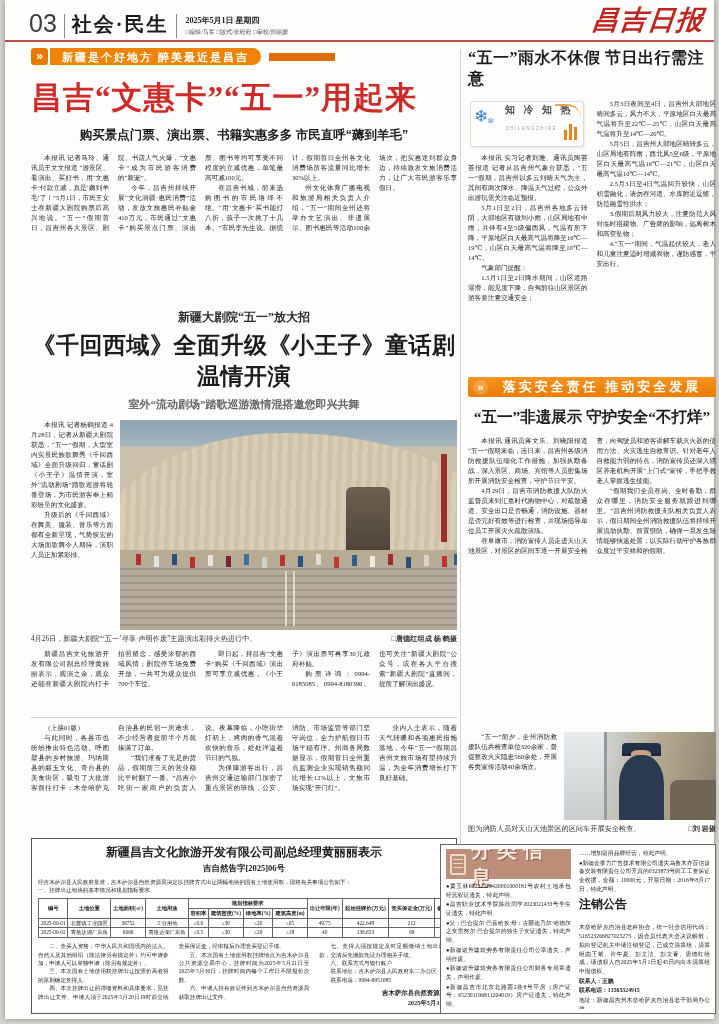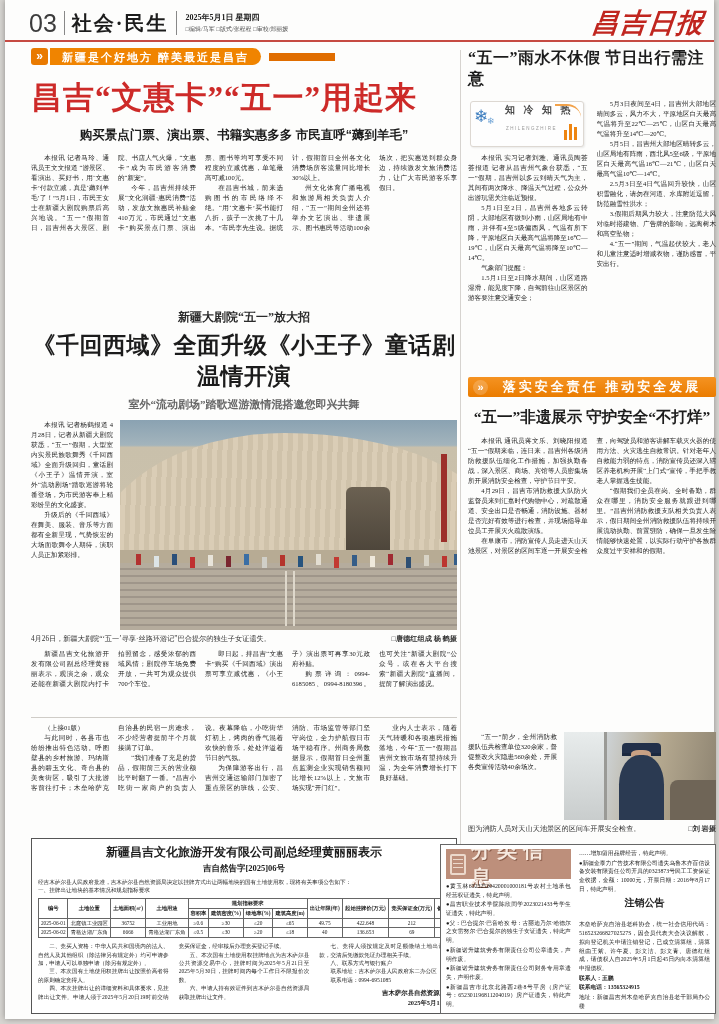--- a/index.html
+++ b/index.html
@@ -1,19 +1,19 @@
 <!DOCTYPE html>
 <html><head>
 <meta charset="utf-8">
 <style>
   html,body{margin:0;padding:0;}
   body{width:719px;height:1024px;background:#d7d5d1;font-family:"Liberation Serif","DejaVu Serif",serif;color:#1c1c1c;position:relative;overflow:hidden;}
   .sheet{position:absolute;left:5px;top:0;width:709px;height:1019px;background:#fdfdfc;box-shadow:0 0 6px rgba(0,0,0,.35);}
   
-  .hdr{position:absolute;left:24px;top:8px;right:10px;height:30px;display:flex;align-items:center;}
+  .hdr{position:absolute;left:24px;top:8px;right:10px;height:30px;display:flex;align-items:flex-end;}
   .hdr .pageno{font-size:25px;color:#3c3c3c;font-family:"Liberation Sans",sans-serif;}
   .hdr .vsep{width:1px;height:24px;background:#888;margin:0 7px;}
   .hdr .section{font-size:20px;font-weight:bold;letter-spacing:2px;}
   .hdr .meta{display:flex;flex-direction:column;justify-content:center;margin-left:8px;border-left:1px solid #888;padding-left:8px;height:24px;}
   .hdr .date{font-size:8px;font-weight:bold;}
   .hdr .staff{font-size:6px;color:#555;margin-top:2px;}
   .hdr .masthead{margin-left:auto;font-size:27px;font-weight:bold;font-style:italic;color:#c0261f;letter-spacing:1px;transform:skewX(-6deg);}
   .redrule{position:absolute;left:0;right:0;top:40px;height:2px;background:#c64a42;}
   .vdivider{position:absolute;left:455px;top:50px;bottom:10px;width:1px;background:#d6d3cf;}
   
@@ -90,21 +90,21 @@
   .fseat{position:absolute;right:0;bottom:0;width:30%;height:46%;background:#6f6557;border-radius:8px 0 0 0;}
   
   .cls{position:absolute;left:435px;top:844px;width:276px;height:170px;border:1px solid #666;box-sizing:border-box;background:#fff;padding:4px 5px;display:flex;gap:8px;}
   .cls-l{flex:1;overflow:hidden;}
   .cls-r{flex:1.05;overflow:hidden;}
   .cls-title{height:30px;background:#bd8f7b;display:flex;align-items:center;padding:0 4px;margin-bottom:3px;}
   .cls-title .ic{width:13px;height:17px;border:2px solid #ecd9cc;border-radius:2px;margin-right:5px;position:relative;}
   .cls-title .ic::before{content:"";position:absolute;left:1px;right:1px;top:3px;height:1.5px;background:#ecd9cc;box-shadow:0 4px 0 #ecd9cc,0 8px 0 #ecd9cc;}
   .cls-title .tt{font-size:20px;font-weight:bold;letter-spacing:6px;color:#f6e9df;text-shadow:1px 1px 0 #8a5d4a;}
   .cls p{margin:0 0 1px 0;font-size:5.8px;line-height:1.5;text-align:justify;text-indent:0;}
-  .cancel-t{text-align:center;font-size:10px;font-weight:bold;margin:3px 0 10px;}
+  .cancel-t{font-size:12px;font-weight:bold;margin:3px 0 10px;}
   .cls .ct{font-weight:bold;}
 </style>
 </head>
 <body>
 
 <div class="sheet">
 
   <div class="hdr">
     <span class="pageno">03</span>
     <span class="vsep"></span>
@@ -147,21 +147,21 @@
         <div class="bldg"></div>
         <div class="bldg-base"></div>
         <div class="door"></div>
         <div class="flag"></div>
         <div class="steps"></div>
         <div class="rail"></div>
         <div class="crowd"></div>
       </div>
     </div>
     <div class="caption">
-      <span>4月26日，新疆大剧院“‘五一’寻享·丝路环游记”巴合提尔的独生子女证遗失。</span>
+      <span>4月26日，新疆大剧院“‘五一’寻享·声明作废”主题演出彩排火热进行中。</span>
       <span class="credit">□唐德红组成 杨 鹤摄</span>
     </div>
     <div class="th-body bodytext">
         <p>新疆昌吉文化旅游开发有限公司副总经理黄丽丽表示，观演之余，观众还能在新疆大剧院内打卡拍照留念，感受浓郁的西域风情；剧院停车场免费开放，一共可为观众提供700个车位。</p>
         <p>即日起，持昌吉“文惠卡”购买《千回西域》演出票可享立减优惠，《小王子》演出票可再享30元政府补贴。</p>
         <p>购票详询：0994-6185085、0994-8180396。也可关注“新疆大剧院”公众号，或在各大平台搜索“新疆大剧院”直播间，提前了解演出盛况。</p>
       </div>
     <div class="hsep"></div>
     <div class="cont-body bodytext">
         <p>（上接01版）</p>

